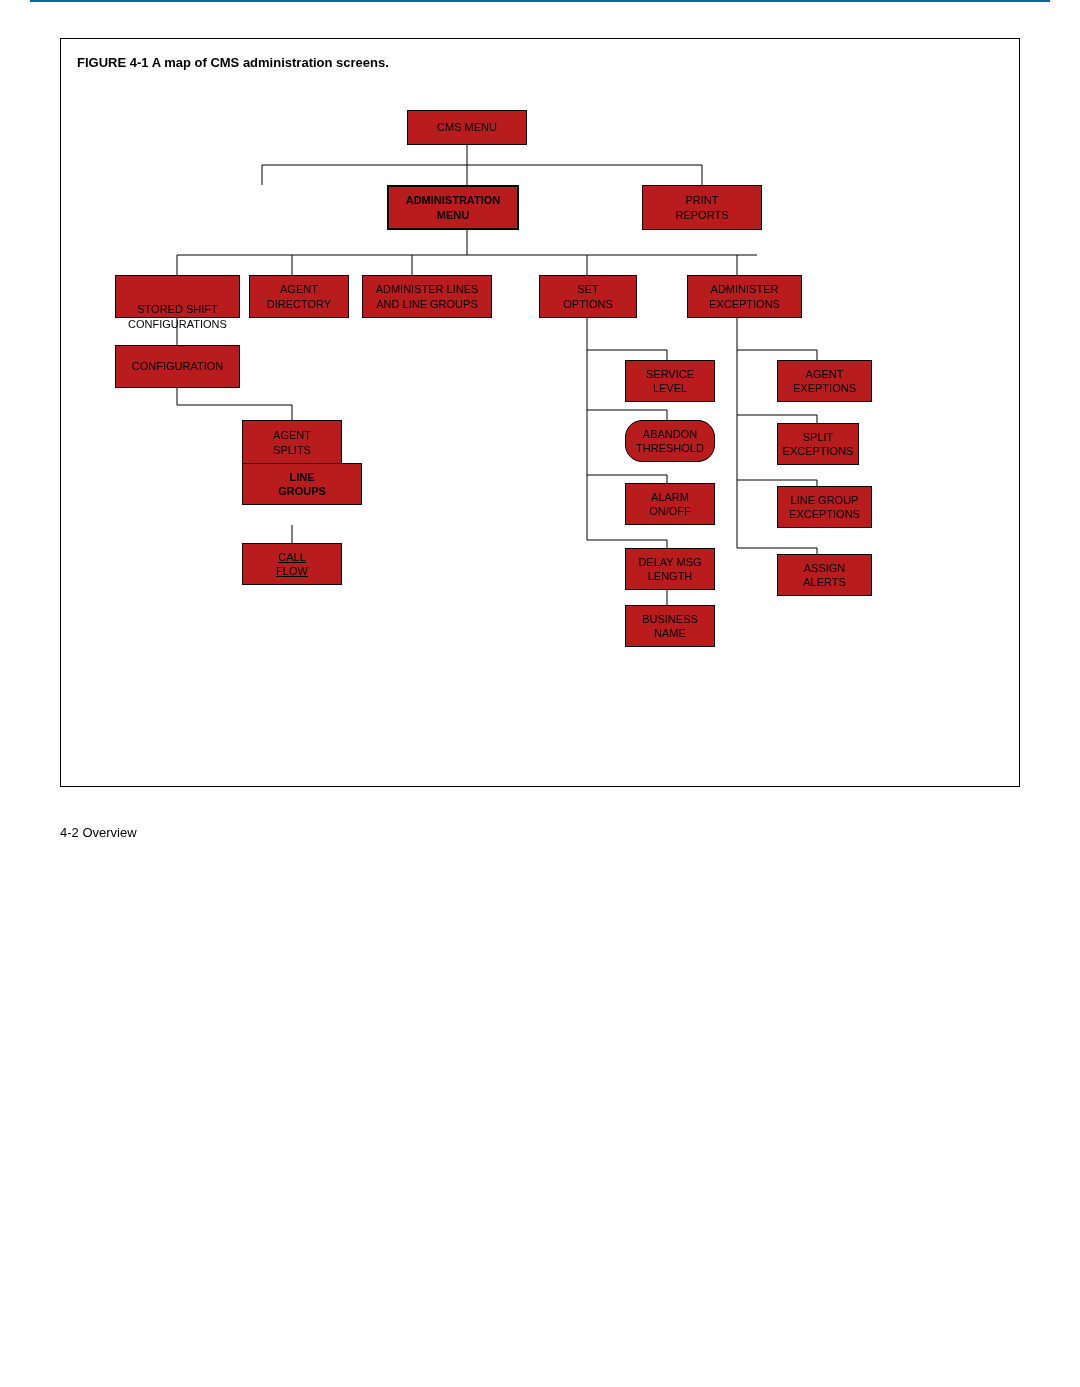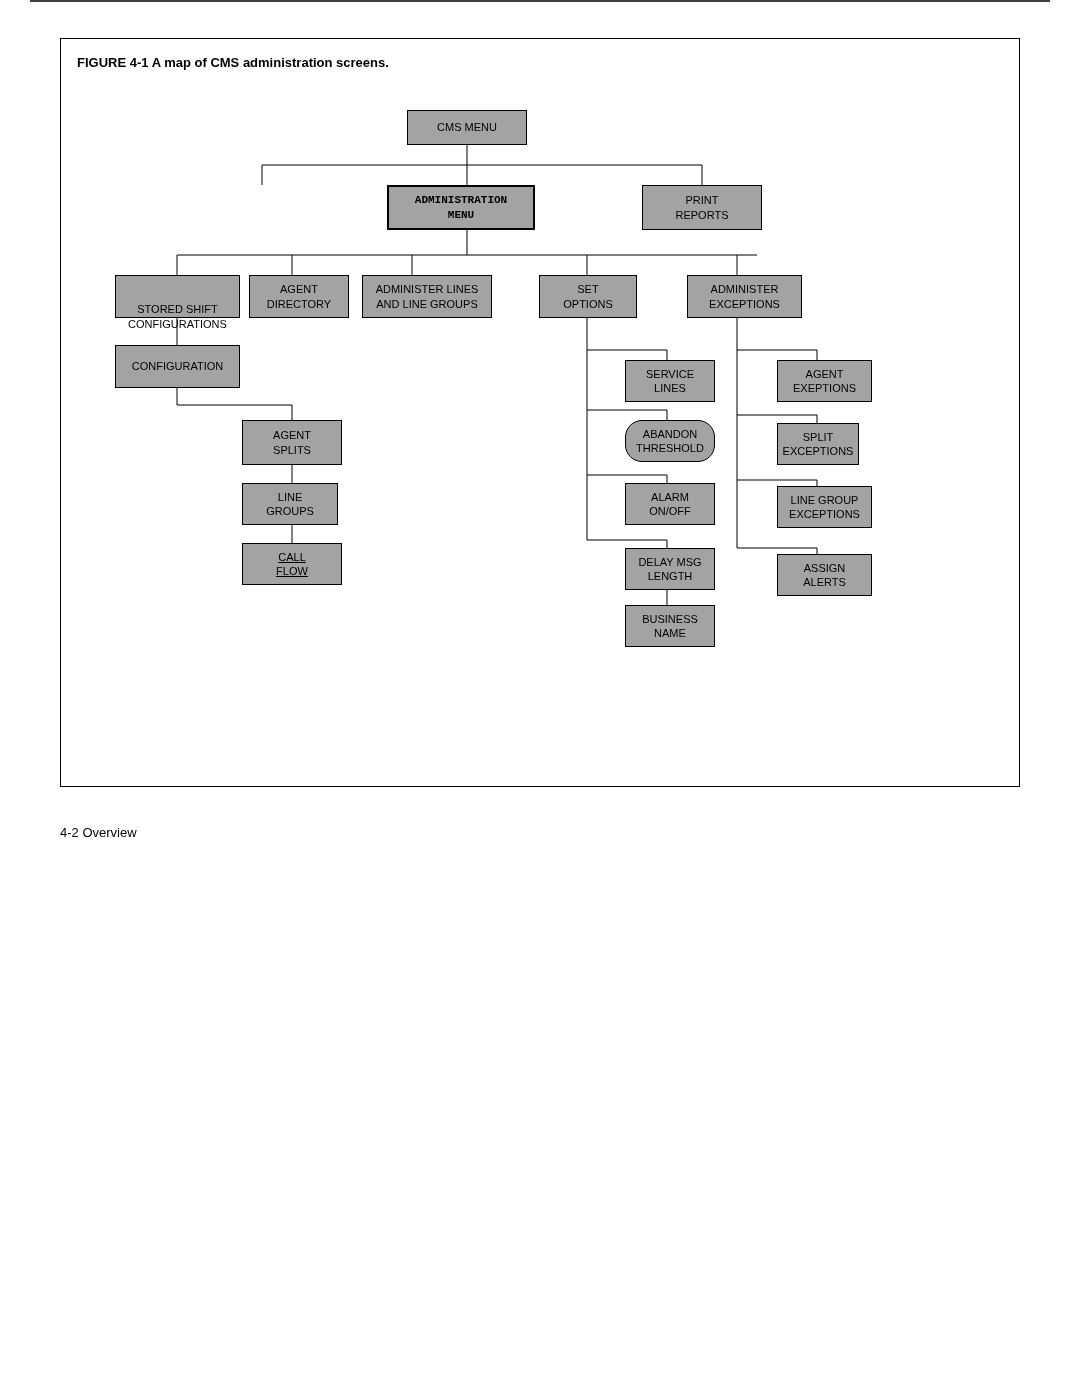--- a/index.html
+++ b/index.html
@@ -6,21 +6,21 @@
     body {
       background: #fff;
       font-family: Arial, Helvetica, sans-serif;
       font-size: 13px;
       color: #000;
       width: 1080px;
       min-height: 1387px;
     }
 
     .page-top-border {
-      border-top: 2px solid #404040;
+      border-top: 2px solid #0369a1;
       margin: 0 30px;
       padding-top: 18px;
     }
 
     .figure-container {
       border: 1px solid #000;
       margin: 18px 30px 0 30px;
       padding: 16px;
       position: relative;
     }
@@ -40,21 +40,21 @@
 
     .node {
       position: absolute;
       border: 1px solid #000;
       text-align: center;
       font-size: 11px;
       line-height: 1.3;
       display: flex;
       align-items: center;
       justify-content: center;
-      background: #a3a3a3;
+      background: #b91c1c;
       padding: 4px 12px;
     }
 
     .node.bold-border {
       border: 2px solid #000;
     }
 
     .node strong {
       font-weight: bold;
     }
@@ -151,21 +151,21 @@
         <line x1="660" y1="390" x2="660" y2="458" stroke="#000" stroke-width="1"></line>
         <line x1="660" y1="458" x2="740" y2="458" stroke="#000" stroke-width="1"></line>
         <line x1="740" y1="458" x2="740" y2="464" stroke="#000" stroke-width="1"></line>
       </svg>
 
       <div class="node" style="left:330px; top:20px; width:120px; height:35px;">
         <span>CMS MENU</span>
       </div>
 
 
-      <div class="node bold-border" style="left:310px; top:95px; width:148px; height:45px;font-family:Liberation Mono, monospace;">
+      <div class="node bold-border" style="left:310px; top:95px; width:132px; height:45px;">
         <span style="white-space:pre-line; text-align:center;"><strong>ADMINISTRATION<br>MENU</strong></span>
       </div>
 
       <div class="node" style="left:565px; top:95px; width:120px; height:45px;">
         <span style="white-space:pre-line; text-align:center;">PRINT
 REPORTS</span>
       </div>
 
       <div class="node" style="left:38px; top:185px; width:125px; height:43px;">
         <span style="white-space:pre-line; text-align:center;margin-top:40px;">STORED SHIFT
@@ -194,33 +194,33 @@
 
       <div class="node" style="left:38px; top:255px; width:125px; height:43px;">
         <span style="white-space:pre-line; text-align:center;">CONFIGURATION</span>
       </div>
 
       <div class="node" style="left:165px; top:330px; width:100px; height:45px;">
         <span style="white-space:pre-line; text-align:center;">AGENT
 SPLITS</span>
       </div>
 
-      <div class="node" style="left:165px; top:393px; width:96px; height:42px;">
+      <div class="node" style="left:165px; top:373px; width:120px; height:42px;font-weight:bold;">
         <span style="white-space:pre-line; text-align:center;">LINE
 GROUPS</span>
       </div>
 
       <div class="node" style="left:165px; top:453px; width:100px; height:42px;">
         <span style="white-space:pre-line; text-align:center;text-decoration:underline;">CALL
 FLOW</span>
       </div>
 
       <div class="node" style="left:548px; top:270px; width:90px; height:42px;">
         <span style="white-space:pre-line; text-align:center;">SERVICE
-LINES</span>
+LEVEL</span>
       </div>
 
       <div class="node" style="left:700px; top:270px; width:95px; height:42px;">
         <span style="white-space:pre-line; text-align:center;">AGENT
 EXEPTIONS</span>
       </div>
 
       <div class="node" style="left:548px; top:330px; width:90px; height:42px;border-radius:17px;">
         <span style="white-space:pre-line; text-align:center;">ABANDON
 THRESHOLD</span>

